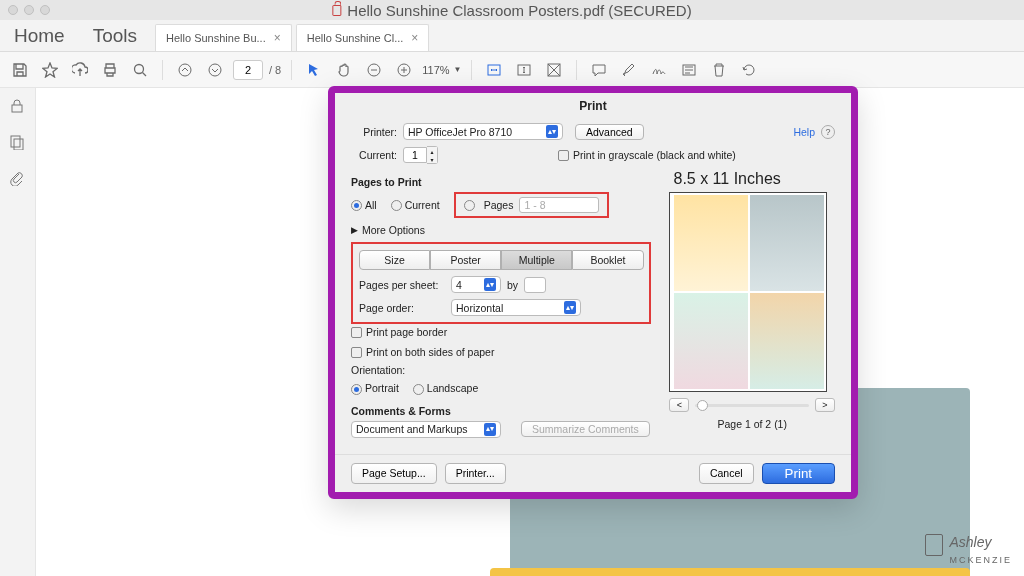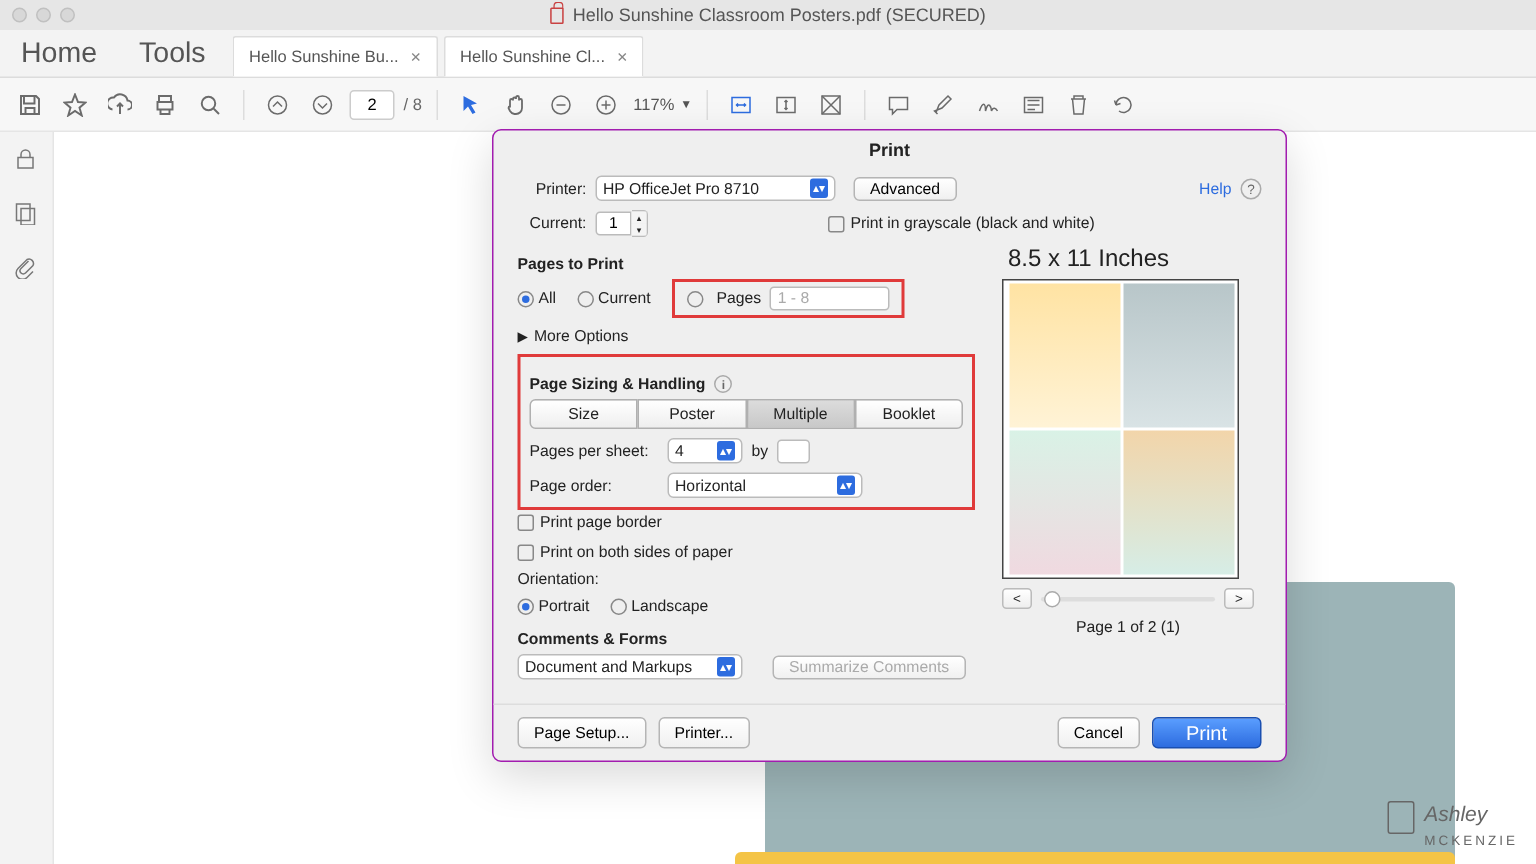--- a/index.html
+++ b/index.html
@@ -2,21 +2,21 @@
 <html><head>
 <meta charset="utf-8">
 <style>
   * { box-sizing: border-box; margin: 0; padding: 0; font-family: -apple-system, "Helvetica Neue", Arial, sans-serif; }
   body { width: 1024px; height: 576px; background: #fff; overflow: hidden; position: relative; }
 
   
   .titlebar { height: 20px; background: #e6e6e6; display: flex; align-items: center; padding: 0 8px; position: relative; }
   .traffic { display: flex; gap: 6px; }
   .tl { width: 10px; height: 10px; border-radius: 50%; background: #d8d8d8; border: 1px solid #c0c0c0; }
-  .titlebar-title { position: absolute; left: 50%; transform: translateX(-50%); font-size: 12px; color: #555; display:flex; align-items:center; gap:6px; }
+  .titlebar-title { position: absolute; left: 50%; transform: translateX(-50%); font-size: 15px; color: #555; display:flex; align-items:center; gap:6px; }
   .secured-icon { width:9px; height:11px; border:1px solid #c94141; border-radius:1px; position:relative; display:inline-block;}
   .secured-icon::before{content:'';position:absolute;top:-5px;left:1px;width:5px;height:4px;border:1px solid #c94141;border-bottom:none;border-radius:3px 3px 0 0;}
 
   
   .topnav { height: 32px; background: #f3f3f3; border-bottom: 1px solid #dcdcdc; display:flex; align-items:stretch; }
   .hometools { display:flex; }
   .hometools .ht { padding: 0 14px; font-size: 19px; color: #555; display:flex; align-items:center; cursor:pointer; }
   .tab { display:flex; align-items:center; padding:0 10px; font-size:11px; color:#555; background:#fff; border:1px solid #dcdcdc; border-bottom:none; margin-left:4px; margin-top:4px; border-radius:2px 2px 0 0; }
   .tab .close { margin-left:8px; font-size:12px; color:#888; cursor:pointer; }
 
@@ -34,21 +34,21 @@
 
   
   .doc-area { position:absolute; left:36px; right:0; top:88px; bottom:0; background:#fff; display:flex; justify-content:center; overflow:hidden; }
   .poster-bg { position:absolute; top:20px; width:640px; height:700px; background:#fff;}
   .sunray1,.sunray2{position:absolute;left:260px;width:120px;height:32px;background:#f0b23d;border-radius:20px;}
   .sunray1{top:184px;} .sunray2{top:242px;}
   .slab{position:absolute;left:300px;top:280px;width:460px;height:240px;background:#9cb4b7;border-radius:4px;}
   .slab2{position:absolute;left:280px;top:460px;width:480px;height:60px;background:#f4c446;border-radius:4px;}
 
   
-  .dialog { position:absolute; left:328px; top:86px; width:530px; background:#efefef; border:1px solid #a21caf; border-radius:6px; box-shadow:0 10px 30px rgba(0,0,0,0.15); font-size:10.5px; color:#222; }
+  .dialog { position:absolute; left:328px; top:86px; width:530px; background:#efefef; border:7px solid #a21caf; border-radius:6px; box-shadow:0 10px 30px rgba(0,0,0,0.15); font-size:10.5px; color:#222; }
   .dlg-title { text-align:center; font-weight:600; font-size:12px; padding:6px 0; }
   .dlg-body { padding: 4px 16px 10px 16px; }
   .row { display:flex; align-items:center; margin-bottom:6px; }
   .lab { width:52px; text-align:right; padding-right:6px; }
   .mac-select { background:#fff; border:1px solid #bbb; border-radius:4px; padding:1px 4px; font-size:10.5px; display:inline-flex; align-items:center; position:relative; }
   .sel-caret{ width:12px;height:13px;background:#2d6cdf;border-radius:2px;margin-left:4px;display:inline-flex;align-items:center;justify-content:center;color:#fff;font-size:8px;flex-direction:column;line-height:4px;}
   .btn { background:linear-gradient(#fff,#f0f0f0); border:1px solid #b5b5b5; border-radius:4px; padding:1px 10px; font-size:10.5px; cursor:pointer;}
   .helplink{ color:#2d6cdf; cursor:pointer; margin-right:6px;}
   .qmark{ width:14px;height:14px;border:1px solid #aaa;border-radius:50%;display:inline-flex;align-items:center;justify-content:center;font-size:9px;color:#666;}
 
@@ -323,24 +323,20 @@
             <span>Pages</span>
             <input class="txt" style="width: 80px; color: rgb(170, 170, 170);" value="1 - 8">
           </span>
         </div>
         <div class="row">
             <span class="disclosure">▶</span>
             <span>More Options</span>
           </div>
 
         <div class="redbox" style="padding:6px;margin-top:4px;">
-          <div class="section-title">
-            <span>Page Sizing &amp; Handling</span>
-            <span class="qmark" style="width:12px;height:12px;font-size:8px">i</span>
-          </div>
           <div class="seg-group">
             <div class="seg">Size</div>
             <div class="seg">Poster</div>
             <div class="seg active">Multiple</div>
             <div class="seg">Booklet</div>
           </div>
           <div class="sizing-row">
             <span class="lab2">Pages per sheet:</span>
             <span class="mac-select" style="width:50px">
               <span style="flex:1">4</span>

